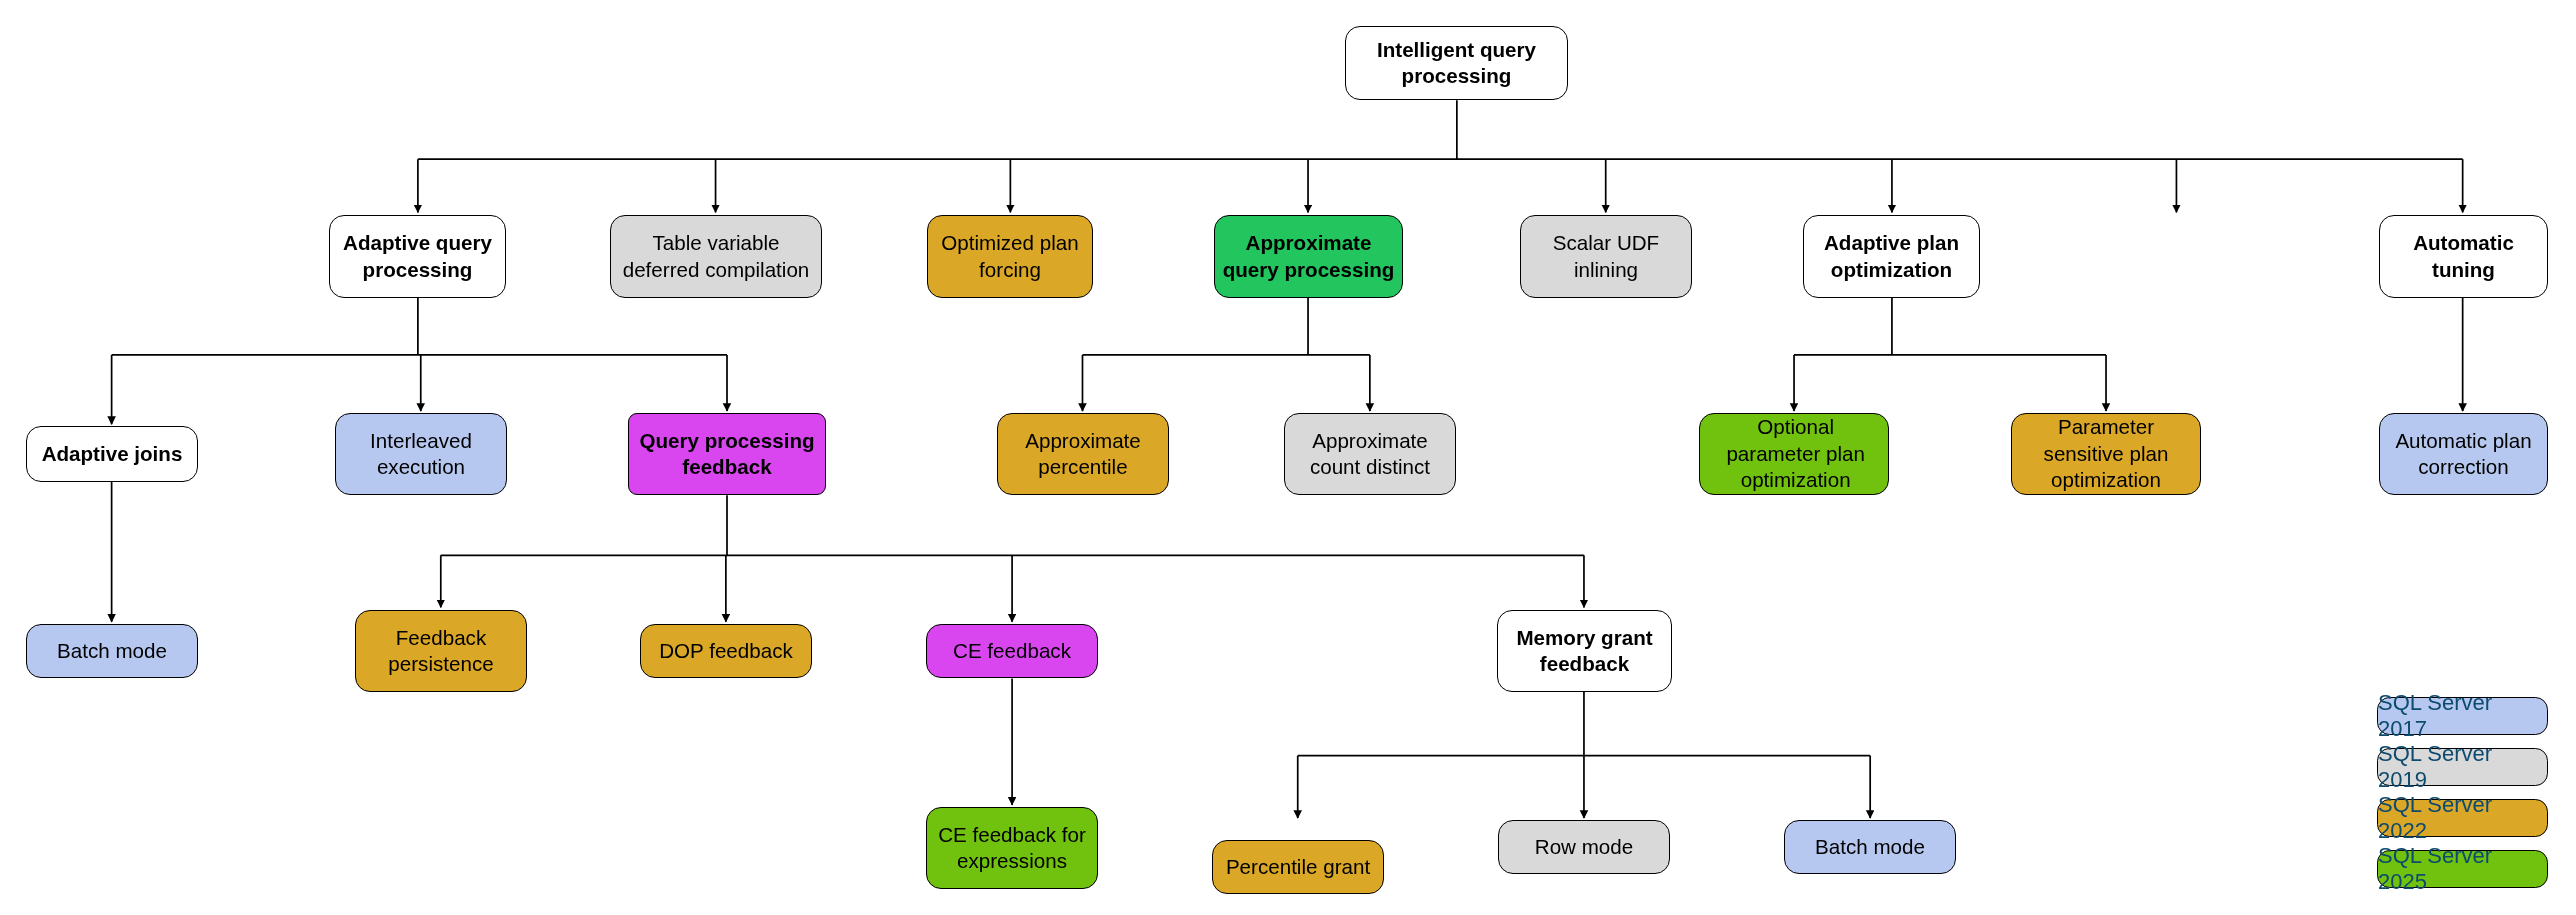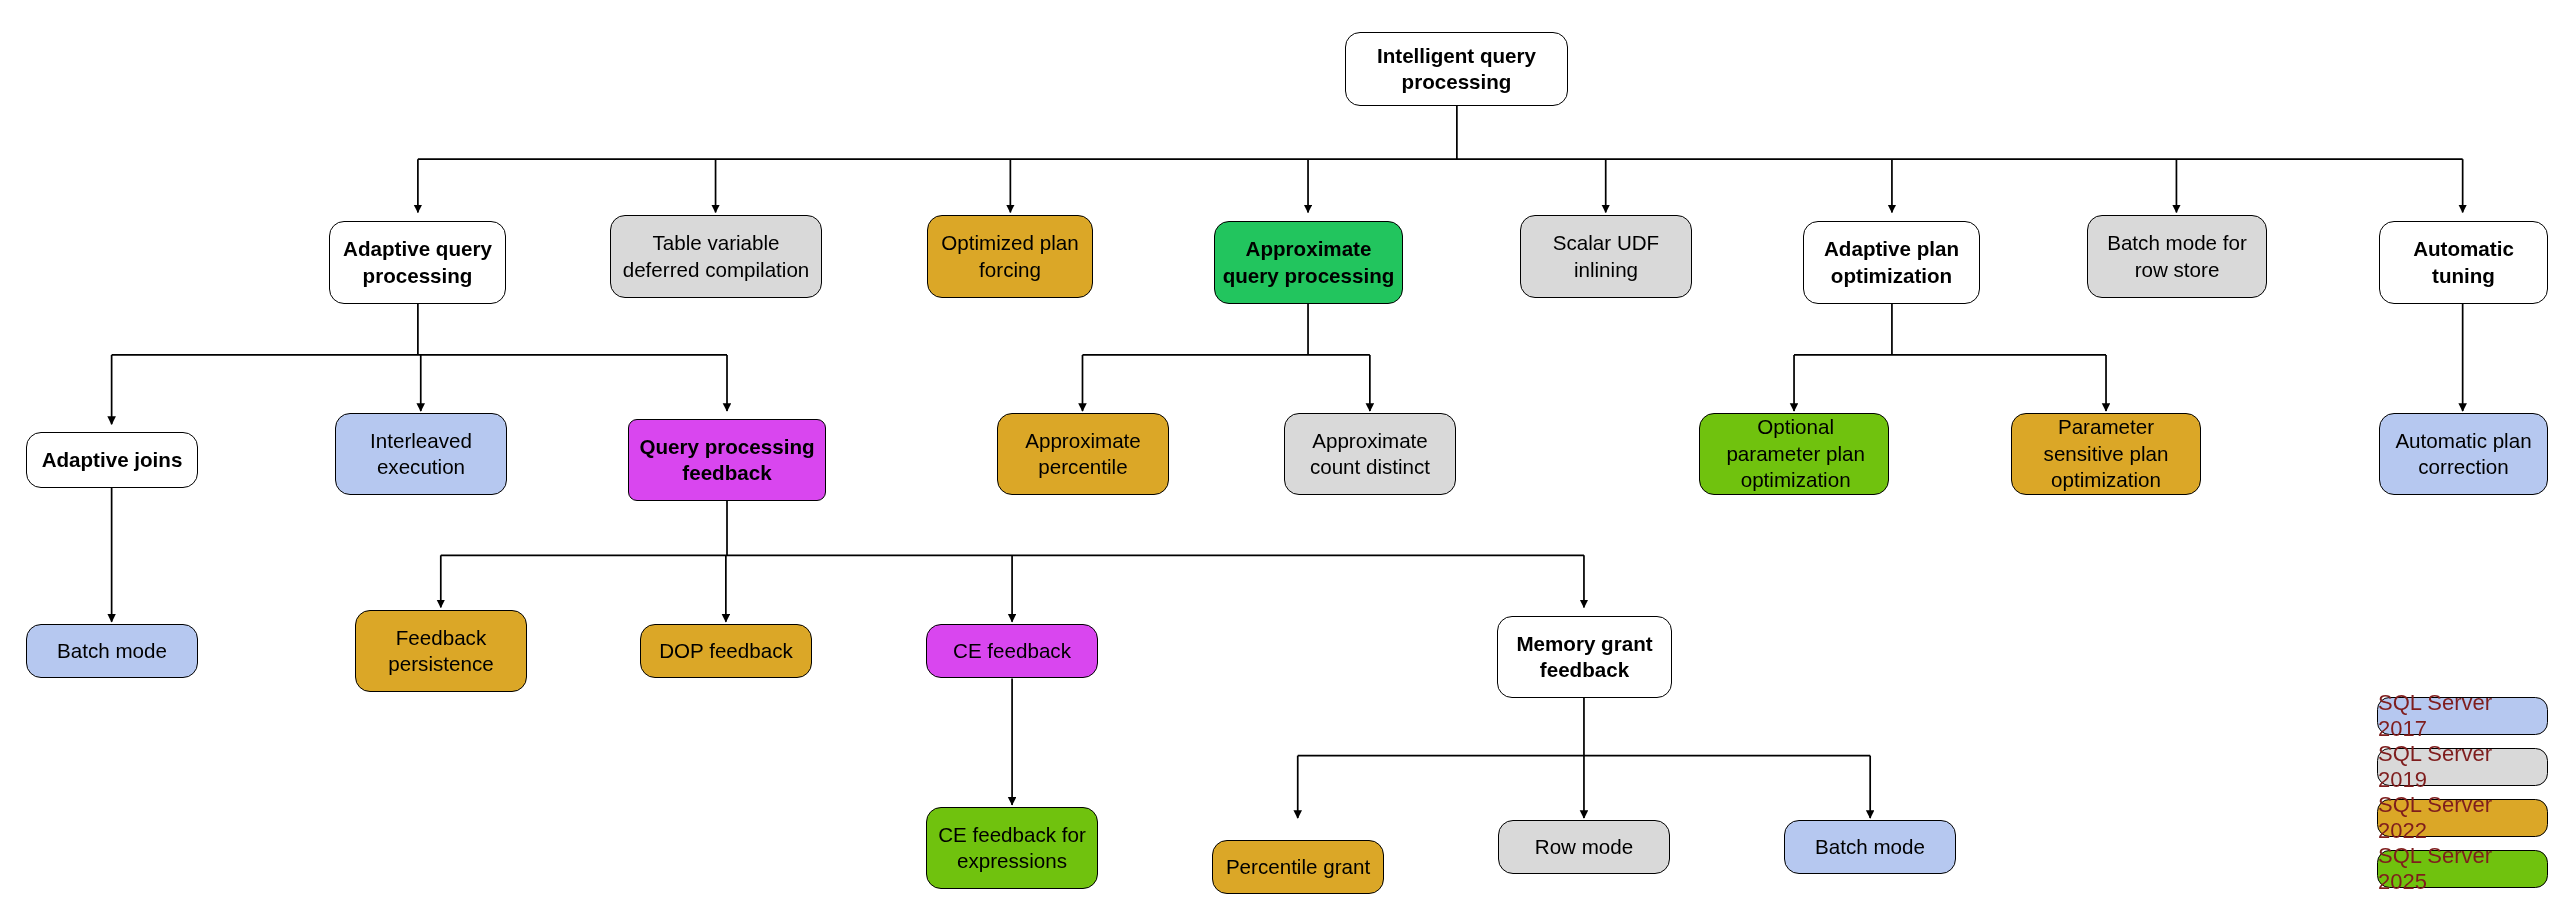--- a/index.html
+++ b/index.html
@@ -12,21 +12,21 @@
     box-sizing:border-box;
     border:1.7px solid #000;
     border-radius:15px;
     background:#fff;
     display:flex;align-items:center;justify-content:center;
     text-align:center;
     font-size:20.6px;line-height:1.28;color:#000;
     padding:0 5.7px;
     font-weight:400;
   }
-  .node.bold{font-weight:700;margin-top:6px;}
+  .node.bold{font-weight:700;}
 
   
   .n0{left:1345px;top:26px;width:223px;height:74px;}
   
   .n1{left:329px;top:215px;width:177px;height:83px;}
   .n2{left:610px;top:215px;width:212px;height:83px;}
   .n3{left:927px;top:215px;width:166px;height:83px;}
   .n4{left:1214px;top:215px;width:189px;height:83px;}
   .n5{left:1520px;top:215px;width:172px;height:83px;}
   .n6{left:1803px;top:215px;width:177px;height:83px;}
@@ -53,21 +53,21 @@
   .n24{left:1498px;top:820px;width:172px;height:54px;}
   .n25{left:1784px;top:820px;width:172px;height:54px;}
 
   
   .legend-item{
     position:absolute;
     box-sizing:border-box;
     width:171px;height:38px;
     border:1.7px solid #000;border-radius:12.6px;
     display:flex;align-items:center;justify-content:center;
-    font-size:22px;color:#7f1d1d;
+    font-size:22px;color:#0c4a6e;
   }
   .lg0{left:2377px;top:697px;}
   .lg1{left:2377px;top:748px;}
   .lg2{left:2377px;top:799px;}
   .lg3{left:2377px;top:850px;}
 </style>
 </head>
 <body>
 
 <div id="canvas">
@@ -126,21 +126,20 @@
   </svg>
 
   <div class="node n0 bold" style="background-color: rgb(255, 255, 255);">Intelligent query processing</div>
 
   <div class="node n1 bold" style="background-color: rgb(255, 255, 255);">Adaptive query processing</div>
   <div class="node n2" style="background-color: rgb(217, 217, 217);">Table variable deferred compilation</div>
   <div class="node n3" style="background-color: rgb(219, 167, 39);">Optimized plan forcing</div>
   <div class="node n4 bold" style="background-color: #22c55e;">Approximate query processing</div>
   <div class="node n5" style="background-color: rgb(217, 217, 217);">Scalar UDF inlining</div>
   <div class="node n6 bold" style="background-color: rgb(255, 255, 255);">Adaptive plan optimization</div>
-  <div class="node n7" style="background-color: rgb(217, 217, 217);">Batch mode for row store</div>
   <div class="node n8 bold" style="background-color: rgb(255, 255, 255);">Automatic tuning</div>
 
   <div class="node n9 bold" style="background-color: rgb(255, 255, 255);">Adaptive joins</div>
   <div class="node n10" style="background-color: rgb(182, 200, 240);">Interleaved execution</div>
   <div class="node n11 bold" style="background-color: #d946ef; border-radius: 9px;">Query processing feedback</div>
   <div class="node n12" style="background-color: rgb(219, 167, 39);">Approximate percentile</div>
   <div class="node n13" style="background-color: rgb(217, 217, 217);">Approximate count distinct</div>
   <div class="node n14" style="background-color: rgb(112, 194, 14); padding-left: 9px;">Optional parameter plan optimization</div>
   <div class="node n15" style="background-color: rgb(219, 167, 39);">Parameter sensitive plan optimization</div>
   <div class="node n16" style="background-color: rgb(182, 200, 240);">Automatic plan correction</div>

